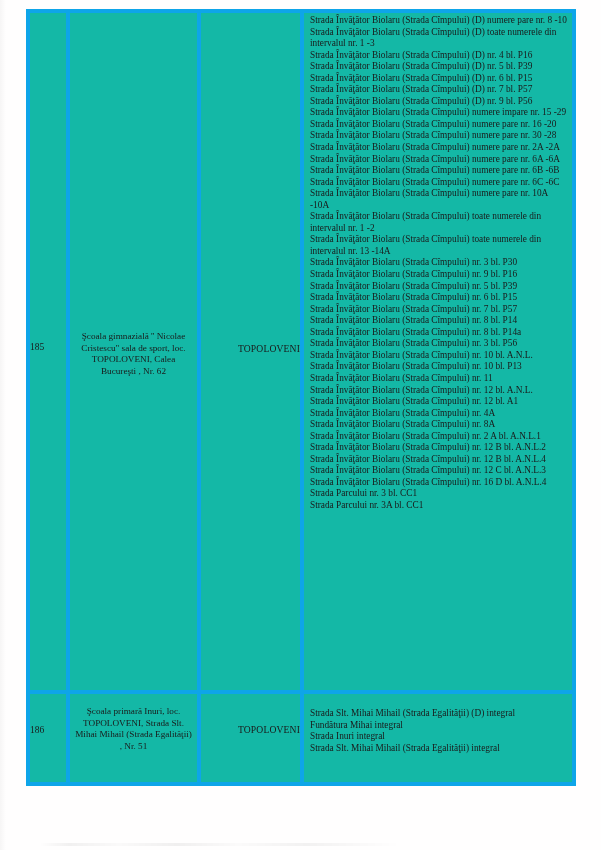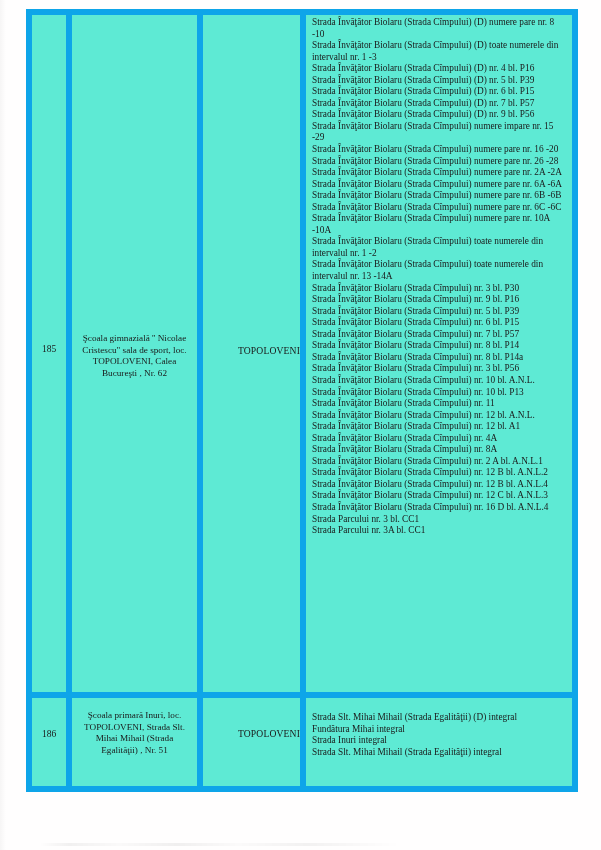--- a/index.html
+++ b/index.html
@@ -29,36 +29,36 @@
   
   .doc-table {
     position: absolute;
     left: 26px;
     top: 9px;
     width: 546px;
     border-collapse: collapse;
     table-layout: fixed;
   }
   .doc-table td {
-    border: 6px solid #0ea5e9;
+    border: 4px solid #0ea5e9;
     vertical-align: top;
     padding: 0;
-    background: #5eead4;
+    background: #14b8a6;
   }
 
   
   col.c-nr    { width: 40px; }
   col.c-unit  { width: 131px; }
   col.c-loc   { width: 103px; }
   col.c-addr  { width: 272px; }
 
   
   .cell-nr {
     font-size: 9.5px;
-    text-align: center;
+    text-align: left;
     line-height: 12px;
     font-family: Liberation Serif, serif;
   }
   .cell-unit {
     font-size: 9.2px;
     text-align: center;
     line-height: 11.6px;
     padding: 0 5px;
   }
   .cell-loc {
@@ -147,21 +147,21 @@
           <div class="cell-addr">
               <span class="addr-line">Strada Învăţător Biolaru (Strada Cîmpului) (D) numere pare nr. 8 -10</span>
               <span class="addr-line">Strada Învăţător Biolaru (Strada Cîmpului) (D) toate numerele din intervalul nr. 1 -3</span>
               <span class="addr-line">Strada Învăţător Biolaru (Strada Cîmpului) (D) nr. 4 bl. P16</span>
               <span class="addr-line">Strada Învăţător Biolaru (Strada Cîmpului) (D) nr. 5 bl. P39</span>
               <span class="addr-line">Strada Învăţător Biolaru (Strada Cîmpului) (D) nr. 6 bl. P15</span>
               <span class="addr-line">Strada Învăţător Biolaru (Strada Cîmpului) (D) nr. 7 bl. P57</span>
               <span class="addr-line">Strada Învăţător Biolaru (Strada Cîmpului) (D) nr. 9 bl. P56</span>
               <span class="addr-line">Strada Învăţător Biolaru (Strada Cîmpului) numere impare nr. 15 -29</span>
               <span class="addr-line">Strada Învăţător Biolaru (Strada Cîmpului) numere pare nr. 16 -20</span>
-              <span class="addr-line">Strada Învăţător Biolaru (Strada Cîmpului) numere pare nr. 26 -28</span>
+              <span class="addr-line">Strada Învăţător Biolaru (Strada Cîmpului) numere pare nr. 30 -28</span>
               <span class="addr-line">Strada Învăţător Biolaru (Strada Cîmpului) numere pare nr. 2A -2A</span>
               <span class="addr-line">Strada Învăţător Biolaru (Strada Cîmpului) numere pare nr. 6A -6A</span>
               <span class="addr-line">Strada Învăţător Biolaru (Strada Cîmpului) numere pare nr. 6B -6B</span>
               <span class="addr-line">Strada Învăţător Biolaru (Strada Cîmpului) numere pare nr. 6C -6C</span>
               <span class="addr-line">Strada Învăţător Biolaru (Strada Cîmpului) numere pare nr. 10A -10A</span>
               <span class="addr-line">Strada Învăţător Biolaru (Strada Cîmpului) toate numerele din intervalul nr. 1 -2</span>
               <span class="addr-line">Strada Învăţător Biolaru (Strada Cîmpului) toate numerele din intervalul nr. 13 -14A</span>
               <span class="addr-line">Strada Învăţător Biolaru (Strada Cîmpului) nr. 3 bl. P30</span>
               <span class="addr-line">Strada Învăţător Biolaru (Strada Cîmpului) nr. 9 bl. P16</span>
               <span class="addr-line">Strada Învăţător Biolaru (Strada Cîmpului) nr. 5 bl. P39</span>

